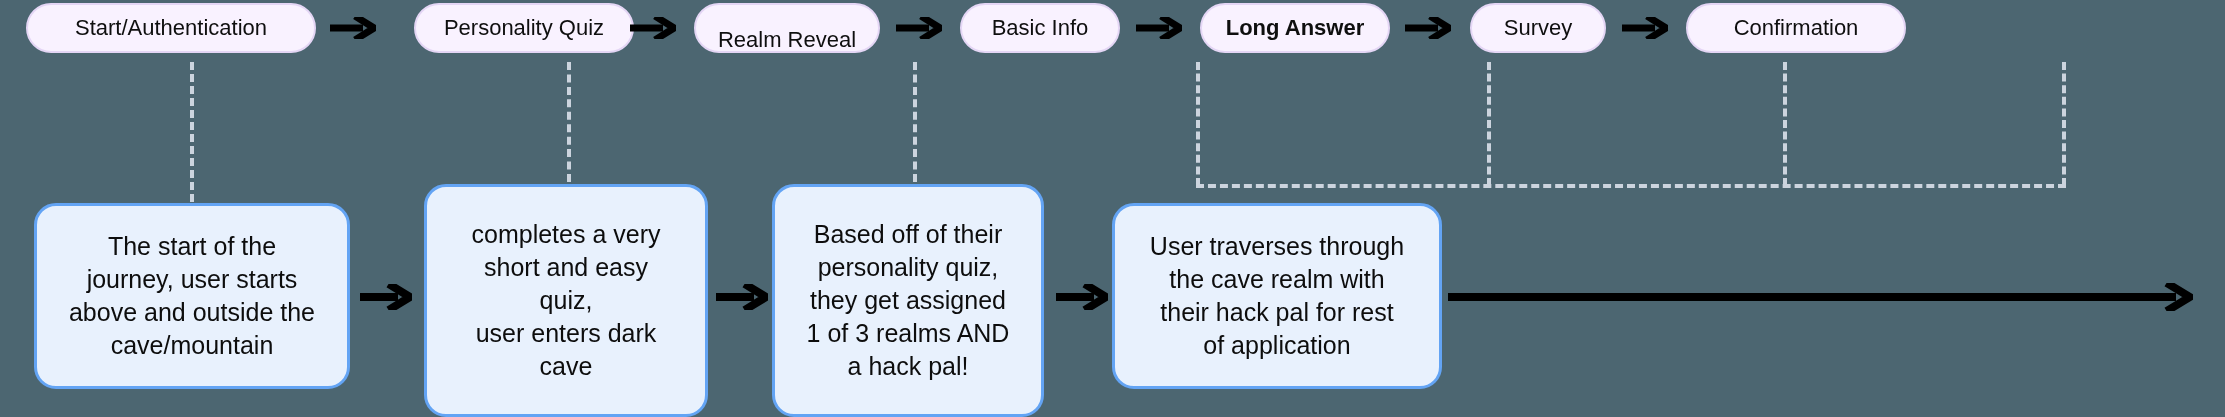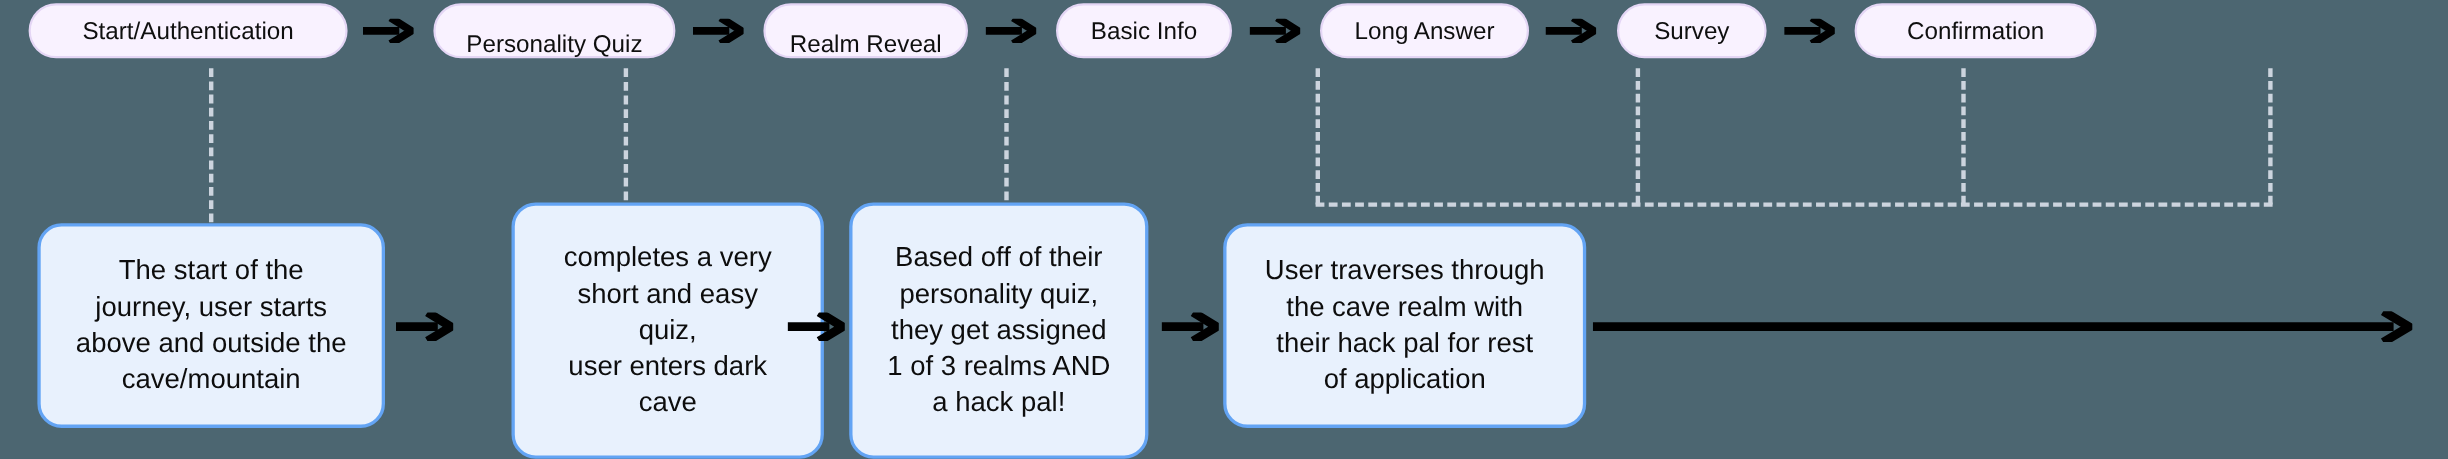--- a/index.html
+++ b/index.html
@@ -98,21 +98,21 @@
     <span>Start/Authentication</span>
   </div>
 
   <div class="pill-arrow" style="left:330px;">
     <svg width="46" height="22" viewBox="0 0 46 22">
       <path d="M0 11 H33" stroke="#000" stroke-width="7" fill="none"></path>
       <path d="M28 1 L44 11 L28 21" stroke="#000" stroke-width="7" fill="none" stroke-linecap="square"></path>
     </svg>
   </div>
 
-  <div class="pill" style="left:394px; width:220px;align-items:flex-end;">
+  <div class="pill" style="left:414px; width:220px;">
     <span>Personality Quiz</span>
   </div>
 
   <div class="pill-arrow" style="left:630px;">
     <svg width="46" height="22" viewBox="0 0 46 22">
       <path d="M0 11 H33" stroke="#000" stroke-width="7" fill="none"></path>
       <path d="M28 1 L44 11 L28 21" stroke="#000" stroke-width="7" fill="none" stroke-linecap="square"></path>
     </svg>
   </div>
 
@@ -131,21 +131,21 @@
     <span>Basic Info</span>
   </div>
 
   <div class="pill-arrow" style="left:1136px;">
     <svg width="46" height="22" viewBox="0 0 46 22">
       <path d="M0 11 H33" stroke="#000" stroke-width="7" fill="none"></path>
       <path d="M28 1 L44 11 L28 21" stroke="#000" stroke-width="7" fill="none" stroke-linecap="square"></path>
     </svg>
   </div>
 
-  <div class="pill" style="left:1200px; width:190px;">
+  <div class="pill" style="left:1200px; width:190px;font-weight:bold;">
     <span>Long Answer</span>
   </div>
 
   <div class="pill-arrow" style="left:1405px;">
     <svg width="46" height="22" viewBox="0 0 46 22">
       <path d="M0 11 H33" stroke="#000" stroke-width="7" fill="none"></path>
       <path d="M28 1 L44 11 L28 21" stroke="#000" stroke-width="7" fill="none" stroke-linecap="square"></path>
     </svg>
   </div>
 
@@ -182,21 +182,21 @@
 cave/mountain</span>
   </div>
 
   <div class="box-arrow" style="left:360px; top:284px;">
     <svg width="52" height="26" viewBox="0 0 52 26">
       <path d="M0 13 H38" stroke="#000" stroke-width="8" fill="none"></path>
       <path d="M32 2 L50 13 L32 24" stroke="#000" stroke-width="8" fill="none" stroke-linecap="square"></path>
     </svg>
   </div>
 
-  <div class="nbox" style="left:424px; top:184px; width:284px; height:233px;margin-left:41px;">
+  <div class="nbox" style="left:424px; top:184px; width:284px; height:233px;">
     <span>completes a very
 short and easy
 quiz,
 user enters dark
 cave</span>
   </div>
 
   <div class="box-arrow" style="left:716px; top:284px;">
     <svg width="52" height="26" viewBox="0 0 52 26">
       <path d="M0 13 H38" stroke="#000" stroke-width="8" fill="none"></path>

